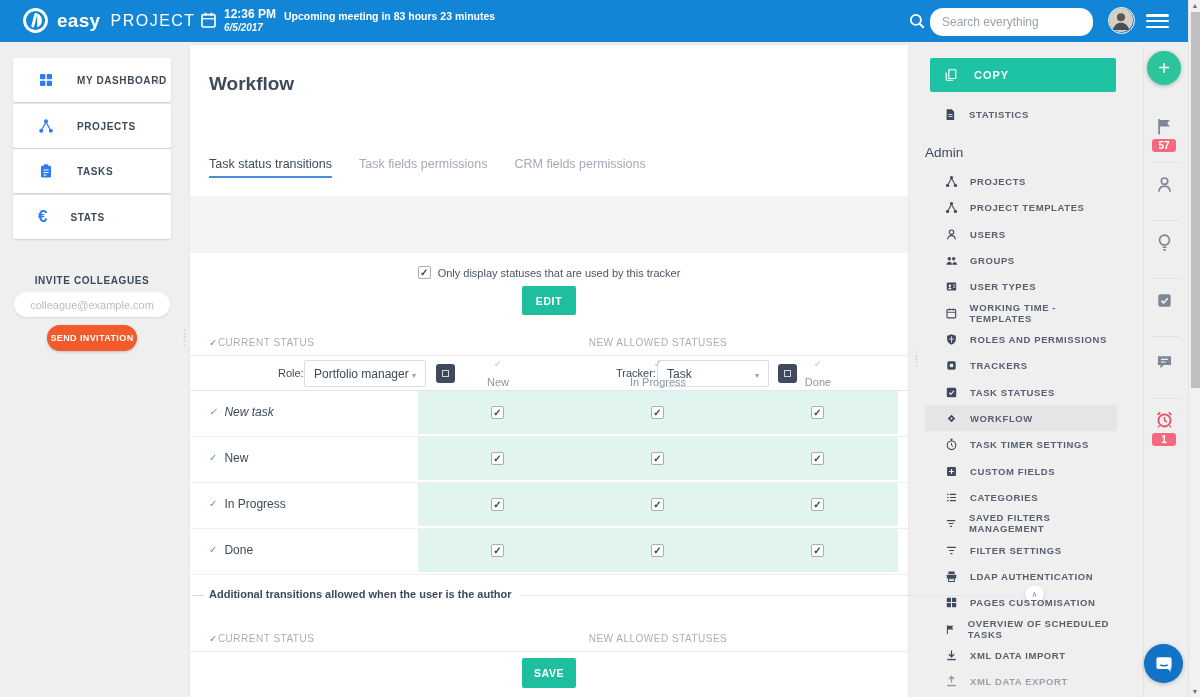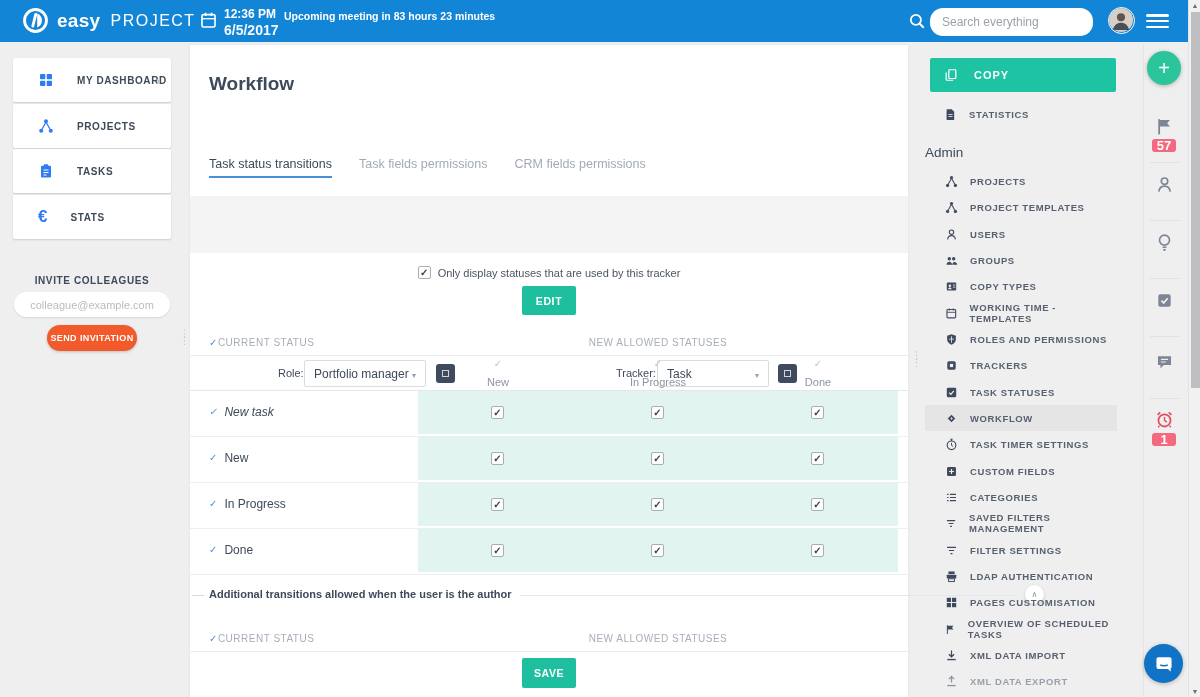--- a/index.html
+++ b/index.html
@@ -8,21 +8,21 @@
   .abs { position:absolute; }
   svg.ic { display:block; }
 
   
   .topbar { position:absolute; left:0; top:0; width:1200px; height:42px; background:#1385d6; color:#fff; z-index:5; }
   .logo { position:absolute; left:22px; top:7px; display:flex; align-items:center; gap:8px; }
   .logo-easy { font-size:19px; font-weight:bold; letter-spacing:.3px; }
   .logo-project { font-size:16px; font-weight:300; letter-spacing:1.5px; margin-left:2px; }
   .tb-time { position:absolute; left:224px; top:7px; line-height:1.25; }
   .tb-time .t { font-size:12px; font-weight:bold; }
-  .tb-time .d { font-size:14px; font-weight:bold; opacity:.95; }
+  .tb-time .d { font-size:10px; font-weight:bold; opacity:.95;font-style:italic; }
   .tb-meeting { position:absolute; left:284px; top:10px; font-size:10.5px; font-weight:bold; }
   .searchpill { position:absolute; left:930px; top:8px; width:163px; height:28px; background:#fff; border-radius:13px; display:flex; align-items:center; padding:0 12px; }
   .searchpill input { border:none; outline:none; width:100%; font-size:12px; color:#555; font-family:inherit; background:transparent; }
   .searchpill input::placeholder { color:#9aa2ad; }
   .avatar { position:absolute; left:1108px; top:7px; width:27px; height:27px; border-radius:50%; overflow:hidden; border:1.5px solid #fff; }
   .burger { position:absolute; left:1146px; top:14px; width:23px; cursor:pointer; }
   .burger div { height:2.6px; background:#fff; border-radius:2px; margin-bottom:3.2px; }
 
   
   .sb-track { position:absolute; right:0; top:0; width:12px; height:697px; background:#f1f1f2; border-left:1px solid #e3e3e4; z-index:9; }
@@ -101,21 +101,21 @@
   .adm-item { position:absolute; left:925px; width:192px; height:26px; display:flex; align-items:center; gap:12px; padding-left:20px; cursor:pointer; color:#3f4a5c; }
   .adm-item.active { background:#e5e5e6; }
   .adm-item.dim .adm-label { color:#99a1ac; }
   .adm-item.dim { color:#8d95a1; }
 
   
   .rail-sep { position:absolute; left:1143px; top:45px; height:652px; border-left:1px solid #e4e4e5; }
   .plus-btn { position:absolute; left:1147px; top:51px; width:34px; height:34px; border-radius:50%; background:#2bc49b; border:none; color:#fff; cursor:pointer; box-shadow:0 1px 4px rgba(0,0,0,.25); font-size:20px; font-weight:300; line-height:1; font-family:inherit; }
   .rail-ic { position:absolute; left:1155px; color:#7d8694; cursor:pointer; }
   .rail-div { position:absolute; left:1150px; width:30px; border-top:1px solid #e2e2e3; }
-  .badge { position:absolute; left:1152px; width:24px; height:13px; background:#f4697f; border-radius:3px; color:#fff; font-size:13px; font-weight:bold; text-align:center; line-height:13px; }
+  .badge { position:absolute; left:1152px; width:24px; height:13px; background:#f4697f; border-radius:3px; color:#fff; font-size:10px; font-weight:bold; text-align:center; line-height:13px; }
   .alarm-red { color:#e05263; }
   .chat-btn { position:absolute; left:1144px; top:644px; width:39px; height:39px; border-radius:50%; background:#1173c6; border:none; cursor:pointer; display:flex; align-items:center; justify-content:center; box-shadow:0 1px 4px rgba(0,0,0,.25); }
 </style>
 </head>
 <body>
 
 <svg width="0" height="0" style="position:absolute">
     <defs>
   <g id="i-logo">
         <circle cx="8" cy="8" r="6.5" fill="none" stroke="currentColor" stroke-width="1.7"></circle>
@@ -471,21 +471,21 @@
   <div class="adm-item" style="top:247px">
       <svg class="ic" width="13" height="13" viewBox="0 0 16 16" fill="currentColor">
         <use href="#i-people"></use>
       </svg>
       <span class="adm-label">GROUPS</span>
     </div>
   <div class="adm-item" style="top:273px">
       <svg class="ic" width="13" height="13" viewBox="0 0 16 16" fill="currentColor">
         <use href="#i-card"></use>
       </svg>
-      <span class="adm-label">COPY TYPES</span>
+      <span class="adm-label">USER TYPES</span>
     </div>
   <div class="adm-item" style="top:300px">
       <svg class="ic" width="13" height="13" viewBox="0 0 16 16" fill="none" stroke="currentColor">
         <use href="#i-cal"></use>
       </svg>
       <span class="adm-label">WORKING TIME - TEMPLATES</span>
     </div>
   <div class="adm-item" style="top:326px">
       <svg class="ic" width="13" height="13" viewBox="0 0 16 16" fill="currentColor">
         <use href="#i-shield"></use>

